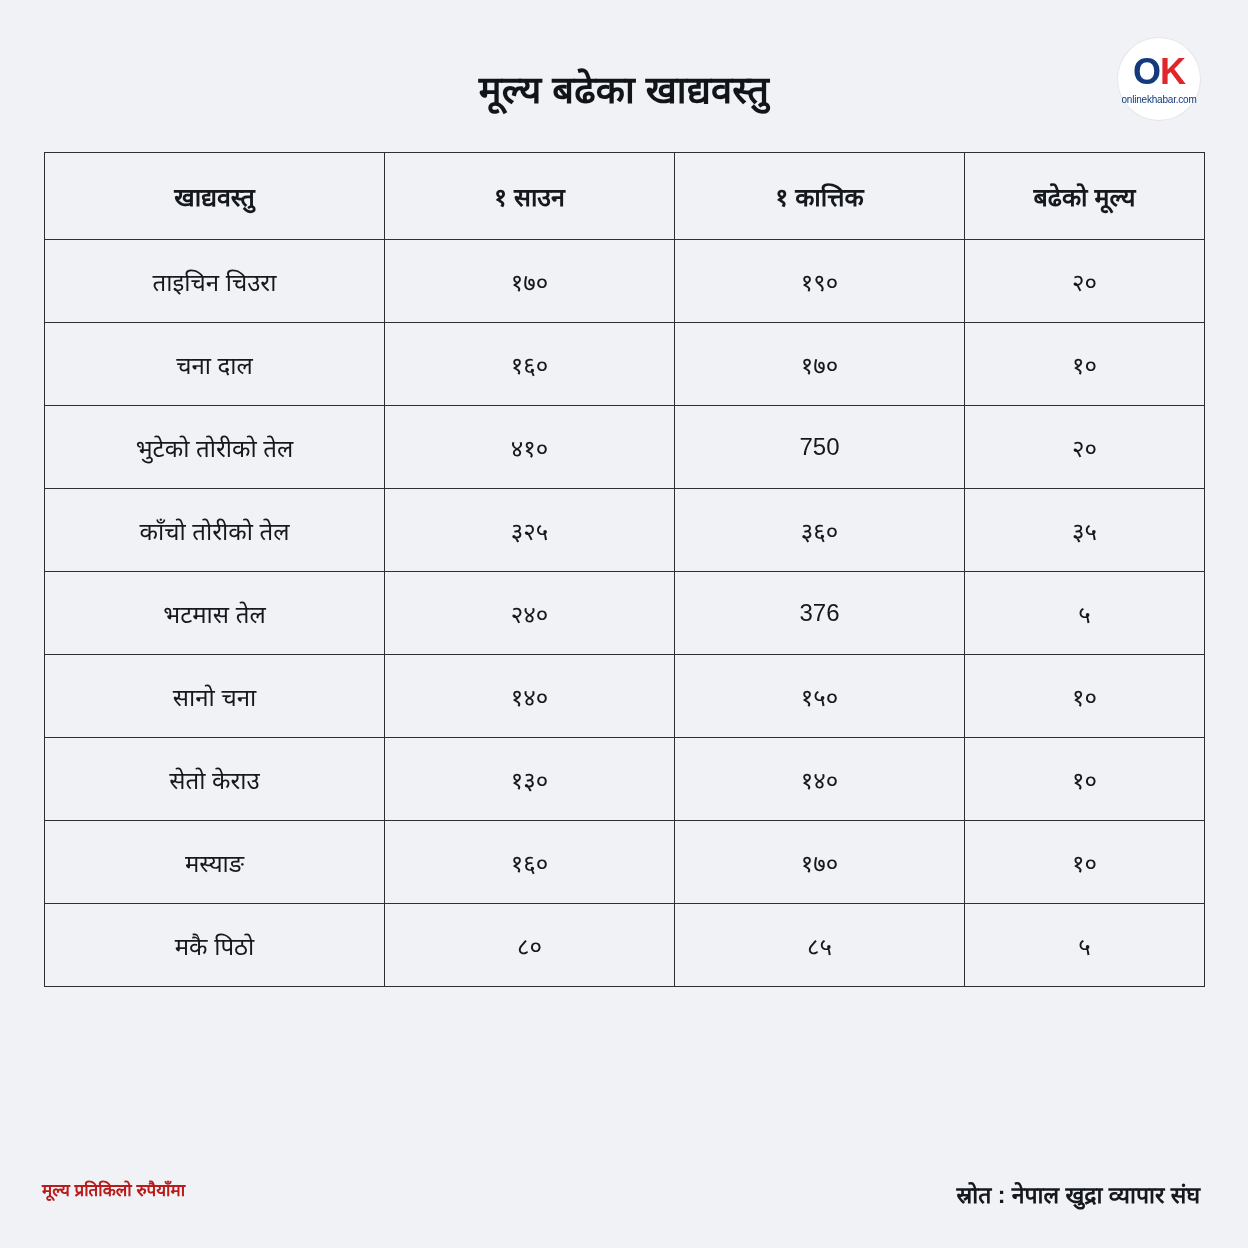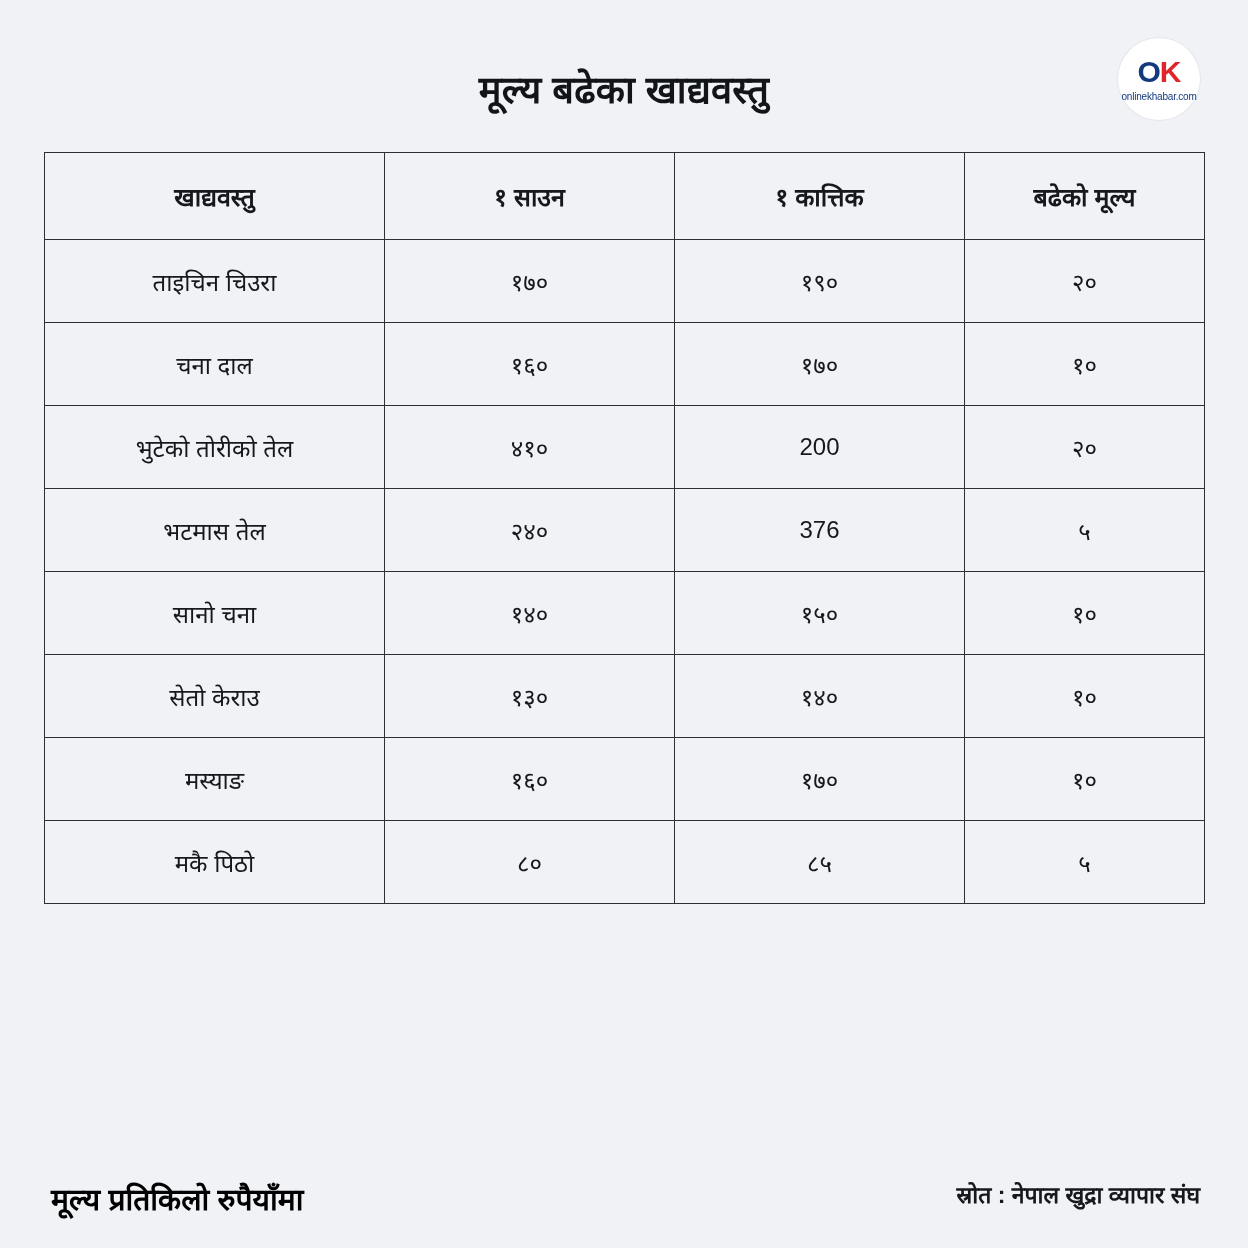--- a/index.html
+++ b/index.html
@@ -39,21 +39,21 @@
     height: 82px;
     border-radius: 50%;
     background: #ffffff;
     box-shadow: 0 0 0 1px #e4e6ec;
     display: flex;
     flex-direction: column;
     align-items: center;
     justify-content: center;
   }
   .logo-mark {
-    font-size: 30px;
+    font-size: 36px;
     font-weight: bold;
     color: #14397d;
     line-height: 1;
     letter-spacing: -1px;
     position: relative;
     display: inline-block;
   }
   .logo-mark .k-red {
     color: #e0252b;
   }
@@ -89,25 +89,25 @@
     font-weight: bold;
     font-size: 25px;
     height: 86px;
   }
   col.c1 { width: 340px; }
   col.c2 { width: 290px; }
   col.c3 { width: 290px; }
   col.c4 { width: 240px; }
   .footer-left {
     position: absolute;
-    left: 51px;
+    left: 42px;
     top: 1178px;
-    font-size: 30px;
-    font-weight: bold;
-    color: #000000;
+    font-size: 17px;
+    font-weight: bold;
+    color: #b91c1c;
   }
   .footer-right {
     position: absolute;
     right: 48px;
     top: 1178px;
     font-size: 23px;
     font-weight: bold;
     color: #15181d;
   }
 </style>
@@ -148,22 +148,28 @@
         </tr>
         <tr>
           <td>चना दाल</td>
           <td>१६०</td>
           <td>१७०</td>
           <td>१०</td>
         </tr>
         <tr>
           <td>भुटेको तोरीको तेल</td>
           <td>४१०</td>
-          <td>200</td>
+          <td>750</td>
           <td>२०</td>
+        </tr>
+        <tr>
+          <td>काँचो तोरीको तेल</td>
+          <td>३२५</td>
+          <td>३६०</td>
+          <td>३५</td>
         </tr>
         <tr>
           <td>भटमास तेल</td>
           <td>२४०</td>
           <td>376</td>
           <td>५</td>
         </tr>
         <tr>
           <td>सानो चना</td>
           <td>१४०</td>

